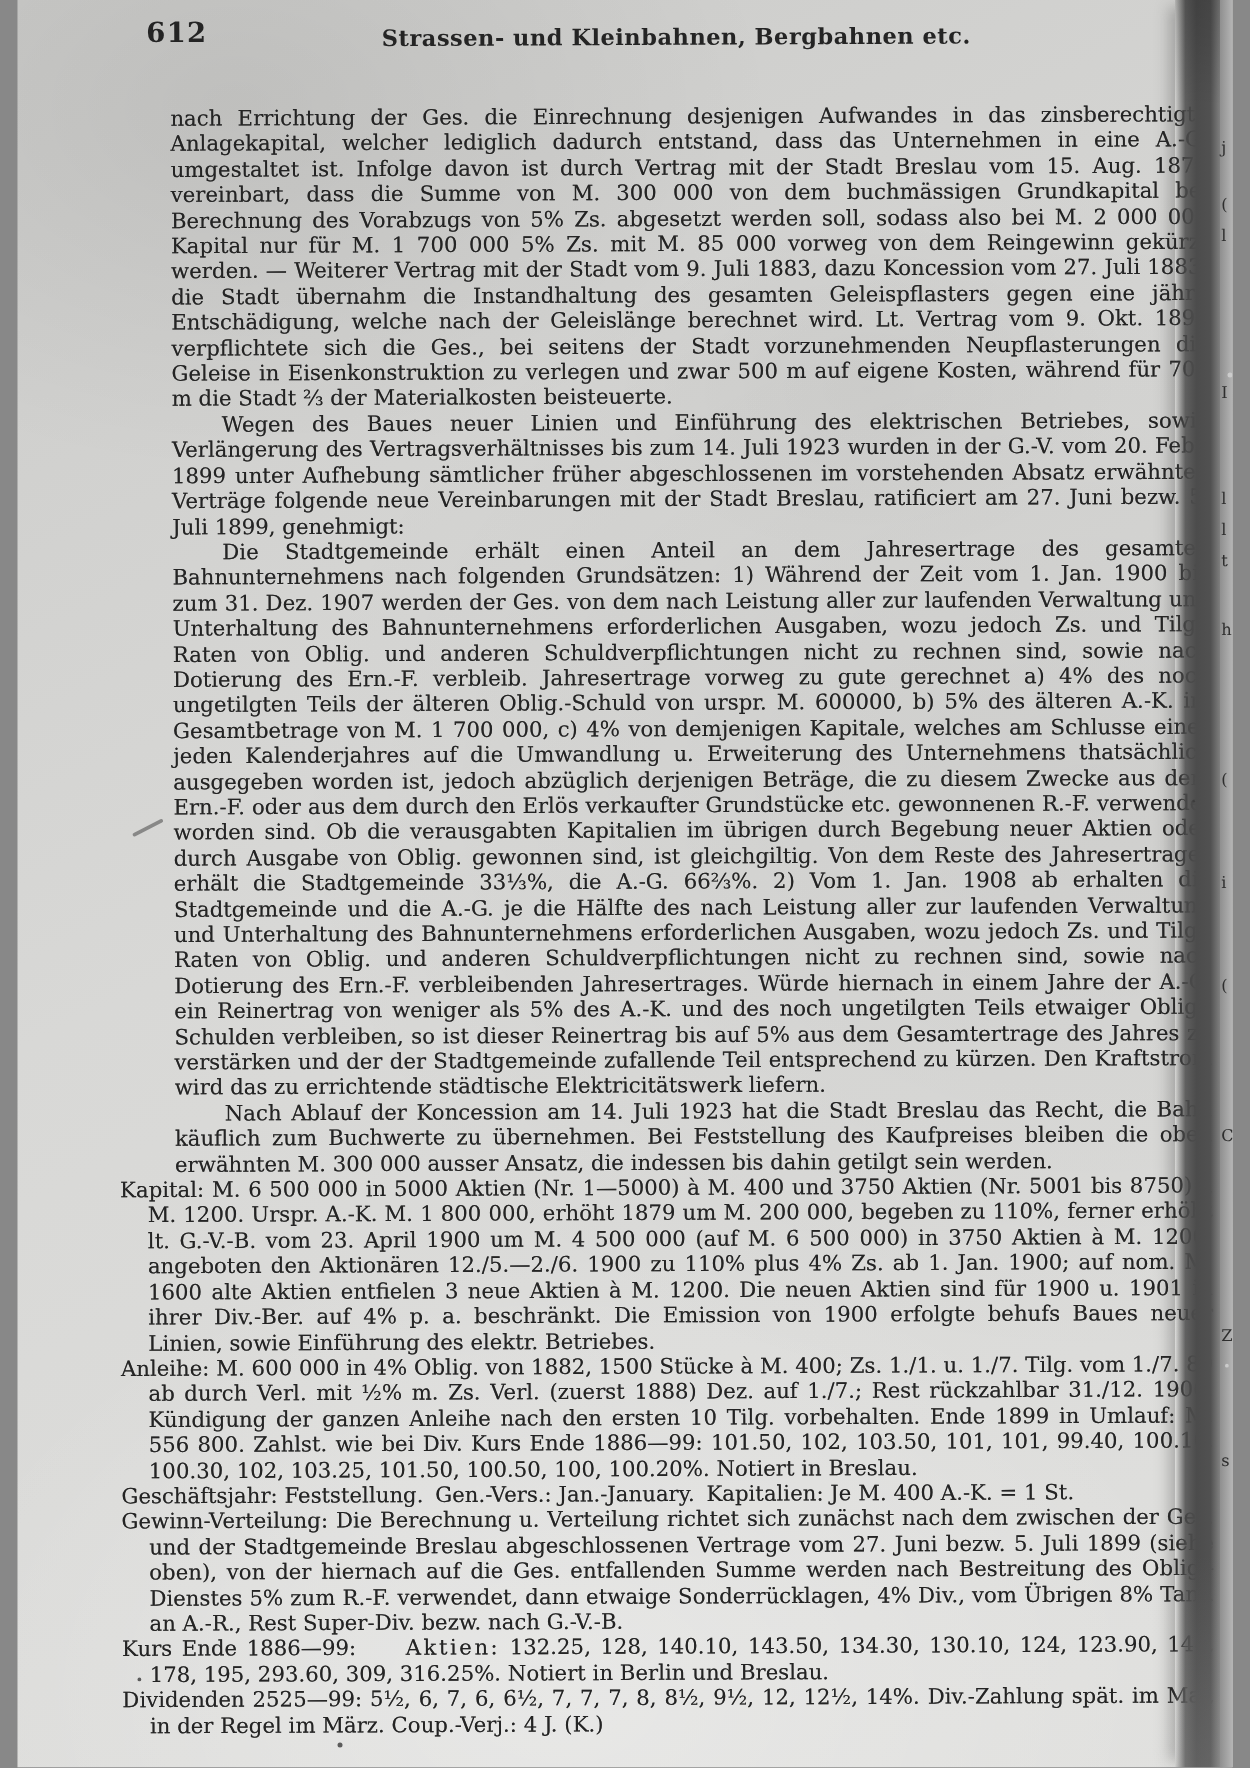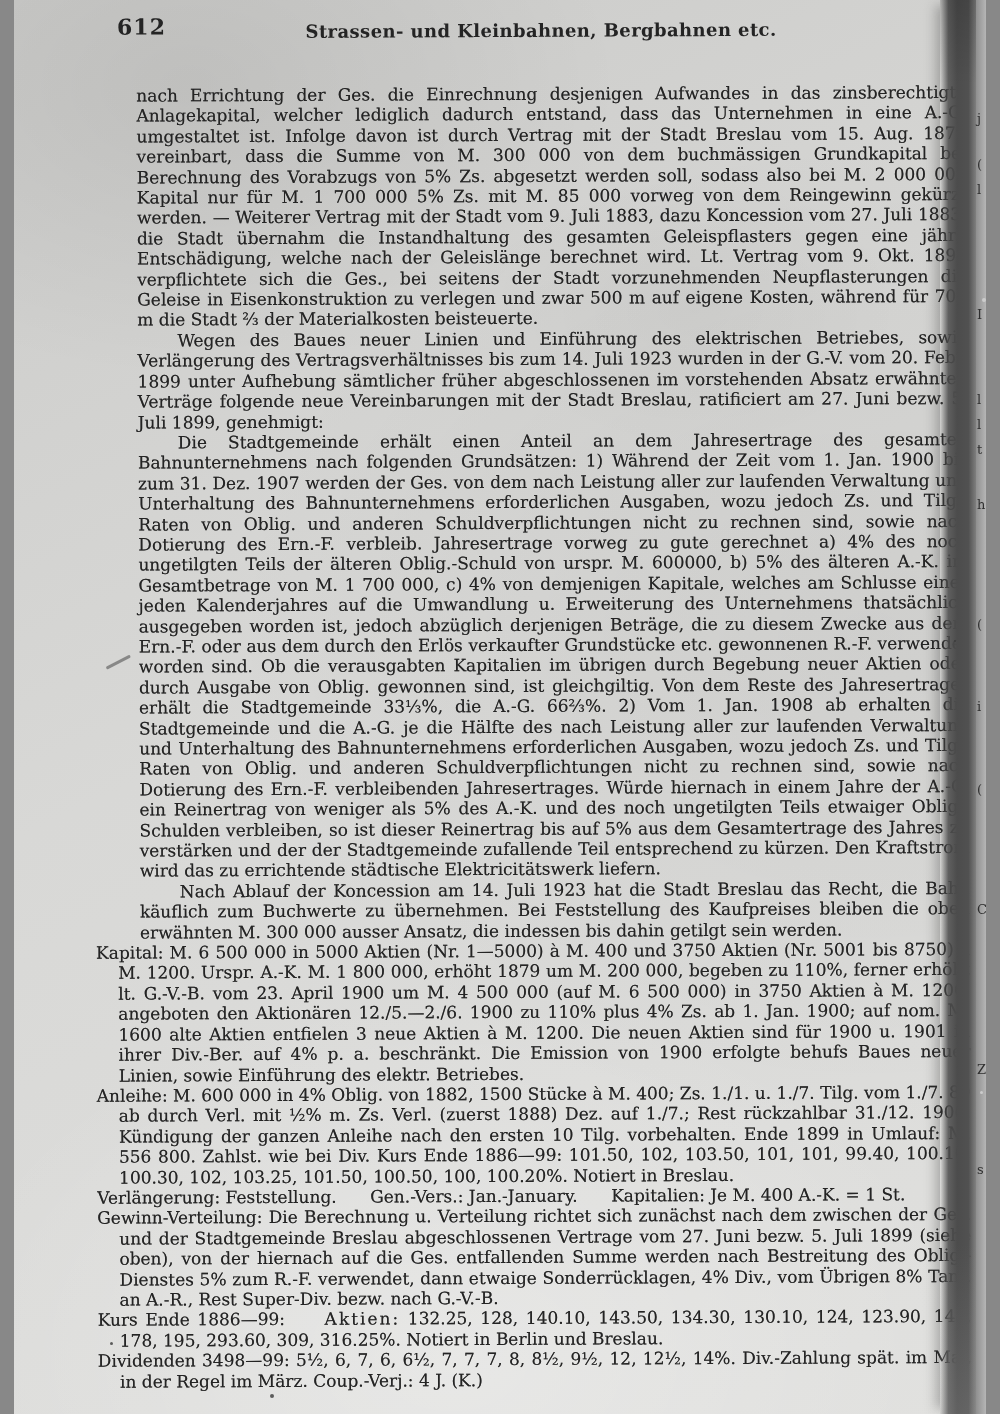--- a/index.html
+++ b/index.html
@@ -34,21 +34,21 @@
     position:absolute;left:103px;top:84px;width:852px;
     font-size:17px;line-height:20.4px;
     text-align:justify;
     text-shadow:0 0 0.5px rgba(20,20,20,0.55);
   }
   .text-block p{margin:0;padding:0;}
   .narrative{margin-left:22px;}
   .narrative p.ind{text-indent:40px;}
   .entry{padding-left:22px;text-indent:-22px;}
   .entry b{font-weight:normal;}
-  .entry b.ml{margin-left:28px;}
+  .entry b.ml{margin-left:4px;}
   .spaced{letter-spacing:2px;margin-left:32px;}
   .gutter{
     position:absolute;top:0;right:8px;width:38px;height:100%;
     background:
       linear-gradient(to bottom, rgba(0,0,0,0.15), rgba(0,0,0,0) 6%, rgba(0,0,0,0) 88%, rgba(160,160,160,0.25)),
       linear-gradient(to right, rgba(85,85,85,0) 0%, rgba(75,75,75,0.85) 22%, #4c4c4c 45%, #515151 75%, rgba(115,115,115,0.75) 100%);
     box-shadow:-9px 0 12px -5px rgba(60,60,60,0.35);
   }
   .edge-strip{
     position:absolute;top:0;right:0;width:10px;height:100%;
@@ -82,27 +82,27 @@
         <p class="cont">nach Errichtung der Ges. die Einrechnung desjenigen Aufwandes in das zinsberechtigte Anlagekapital, welcher lediglich dadurch entstand, dass das Unternehmen in eine A.-G. umgestaltet ist. Infolge davon ist durch Vertrag mit der Stadt Breslau vom 15. Aug. 1879 vereinbart, dass die Summe von M. 300 000 von dem buchmässigen Grundkapital bei Berechnung des Vorabzugs von 5% Zs. abgesetzt werden soll, sodass also bei M. 2 000 000 Kapital nur für M. 1 700 000 5% Zs. mit M. 85 000 vorweg von dem Reingewinn gekürzt werden. — Weiterer Vertrag mit der Stadt vom 9. Juli 1883, dazu Koncession vom 27. Juli 1883: die Stadt übernahm die Instandhaltung des gesamten Geleispflasters gegen eine jährl. Entschädigung, welche nach der Geleislänge berechnet wird.  Lt. Vertrag vom 9. Okt. 1890 verpflichtete sich die Ges., bei seitens der Stadt vorzunehmenden Neupflasterungen die Geleise in Eisenkonstruktion zu verlegen und zwar 500 m auf eigene Kosten, während für 700 m die Stadt ⅔ der Materialkosten beisteuerte.</p>
         <p class="ind">Wegen des Baues neuer Linien und Einführung des elektrischen Betriebes, sowie Verlängerung des Vertragsverhältnisses bis zum 14. Juli 1923 wurden in der G.-V. vom 20. Febr. 1899 unter Aufhebung sämtlicher früher abgeschlossenen im vorstehenden Absatz erwähnten Verträge folgende neue Vereinbarungen mit der Stadt Breslau, ratificiert am 27. Juni bezw. 5. Juli 1899, genehmigt:</p>
         <p class="ind">Die Stadtgemeinde erhält einen Anteil an dem Jahresertrage des gesamten Bahnunternehmens nach folgenden Grundsätzen: 1) Während der Zeit vom 1. Jan. 1900 bis zum 31. Dez. 1907 werden der Ges. von dem nach Leistung aller zur laufenden Verwaltung und Unterhaltung des Bahnunternehmens erforderlichen Ausgaben, wozu jedoch Zs. und Tilg.-Raten von Oblig. und anderen Schuldverpflichtungen nicht zu rechnen sind, sowie nach Dotierung des Ern.-F. verbleib. Jahresertrage vorweg zu gute gerechnet a) 4% des noch ungetilgten Teils der älteren Oblig.-Schuld von urspr. M. 600000, b) 5% des älteren A.-K. im Gesamtbetrage von M. 1 700 000, c) 4% von demjenigen Kapitale, welches am Schlusse eines jeden Kalenderjahres auf die Umwandlung u. Erweiterung des Unternehmens thatsächlich ausgegeben worden ist, jedoch abzüglich derjenigen Beträge, die zu diesem Zwecke aus dem Ern.-F. oder aus dem durch den Erlös verkaufter Grundstücke etc. gewonnenen R.-F. verwendet worden sind.  Ob die verausgabten Kapitalien im übrigen durch Begebung neuer Aktien oder durch Ausgabe von Oblig. gewonnen sind, ist gleichgiltig.  Von dem Reste des Jahresertrages erhält die Stadtgemeinde 33⅓%, die A.-G. 66⅔%. 2) Vom 1. Jan. 1908 ab erhalten die Stadtgemeinde und die A.-G. je die Hälfte des nach Leistung aller zur laufenden Verwaltung und Unterhaltung des Bahnunternehmens erforderlichen Ausgaben, wozu jedoch Zs. und Tilg.-Raten von Oblig. und anderen Schuldverpflichtungen nicht zu rechnen sind, sowie nach Dotierung des Ern.-F. verbleibenden Jahresertrages.  Würde hiernach in einem Jahre der A.-G. ein Reinertrag von weniger als 5% des A.-K. und des noch ungetilgten Teils etwaiger Oblig.-Schulden verbleiben, so ist dieser Reinertrag bis auf 5% aus dem Gesamtertrage des Jahres zu verstärken und der der Stadtgemeinde zufallende Teil entsprechend zu kürzen.  Den Kraftstrom wird das zu errichtende städtische Elektricitätswerk liefern.</p>
         <p class="ind">Nach Ablauf der Koncession am 14. Juli 1923 hat die Stadt Breslau das Recht, die Bahn käuflich zum Buchwerte zu übernehmen.  Bei Feststellung des Kaufpreises bleiben die oben erwähnten M. 300 000 ausser Ansatz, die indessen bis dahin getilgt sein werden.</p>
       </div>
 
       <p class="entry"><b>Kapital:</b> <span>M. 6 500 000 in 5000 Aktien (Nr. 1—5000) à M. 400 und 3750 Aktien (Nr. 5001 bis 8750) à M. 1200.  Urspr. A.-K. M. 1 800 000, erhöht 1879 um M. 200 000, begeben zu 110%, ferner erhöht lt. G.-V.-B. vom 23. April 1900 um M. 4 500 000 (auf M. 6 500 000) in 3750 Aktien à M. 1200, angeboten den Aktionären 12./5.—2./6. 1900 zu 110% plus 4% Zs. ab 1. Jan. 1900; auf nom. M. 1600 alte Aktien entfielen 3 neue Aktien à M. 1200.  Die neuen Aktien sind für 1900 u. 1901 in ihrer Div.-Ber. auf 4% p. a. beschränkt.  Die Emission von 1900 erfolgte behufs Baues neuer Linien, sowie Einführung des elektr. Betriebes.</span></p>
 
       <p class="entry"><b>Anleihe:</b> <span>M. 600 000 in 4% Oblig. von 1882, 1500 Stücke à M. 400; Zs. 1./1. u. 1./7.  Tilg. vom 1./7. 89 ab durch Verl. mit ½% m. Zs.  Verl. (zuerst 1888) Dez. auf 1./7.; Rest rückzahlbar 31./12. 1906.  Kündigung der ganzen Anleihe nach den ersten 10 Tilg. vorbehalten.  Ende 1899 in Umlauf: M. 556 800.  Zahlst. wie bei Div.  Kurs Ende 1886—99: 101.50, 102, 103.50, 101, 101, 99.40, 100.10, 100.30, 102, 103.25, 101.50, 100.50, 100, 100.20%.  Notiert in Breslau.</span></p>
 
-      <p class="entry"><b>Verlängerung:</b> <span>Feststellung.</span> <b class="ml">Gen.-Vers.:</b> <span>Jan.-January.</span> <b class="ml">Kapitalien:</b> <span>Je M. 400 A.-K. = 1 St.</span></p>
+      <p class="entry"><b>Geschäftsjahr:</b> <span>Feststellung.</span> <b class="ml">Gen.-Vers.:</b> <span>Jan.-January.</span> <b class="ml">Kapitalien:</b> <span>Je M. 400 A.-K. = 1 St.</span></p>
 
       <p class="entry"><b>Gewinn-Verteilung:</b> <span>Die Berechnung u. Verteilung richtet sich zunächst nach dem zwischen der Ges. und der Stadtgemeinde Breslau abgeschlossenen Vertrage vom 27. Juni bezw. 5. Juli 1899 (siehe oben), von der hiernach auf die Ges. entfallenden Summe werden nach Bestreitung des Oblig.-Dienstes 5% zum R.-F. verwendet, dann etwaige Sonderrücklagen, 4% Div., vom Übrigen 8% Tant. an A.-R., Rest Super-Div. bezw. nach G.-V.-B.</span></p>
 
       <p class="entry"><b>Kurs Ende 1886—99:</b> <span class="spaced">Aktien:</span> <span>132.25, 128, 140.10, 143.50, 134.30, 130.10, 124, 123.90, 148, 178, 195, 293.60, 309, 316.25%.  Notiert in Berlin und Breslau.</span></p>
 
-      <p class="entry"><b>Dividenden 3498—99:</b> <span>5½, 6, 7, 6, 6½, 7, 7, 7, 8, 8½, 9½, 12, 12½, 14%.  Div.-Zahlung spät. im Mai, in der Regel im März.  Coup.-Verj.: 4 J. (K.)</span></p>
+      <p class="entry"><b>Dividenden 2525—99:</b> <span>5½, 6, 7, 6, 6½, 7, 7, 7, 8, 8½, 9½, 12, 12½, 14%.  Div.-Zahlung spät. im Mai, in der Regel im März.  Coup.-Verj.: 4 J. (K.)</span></p>
 
     </div>
 
     <div class="pen-slash"></div>
   </div>
 
   <div class="gutter"></div>
   <div class="edge-strip">
       <span style="top: 112px;">j</span>
       <span style="top: 158px;">(</span>

